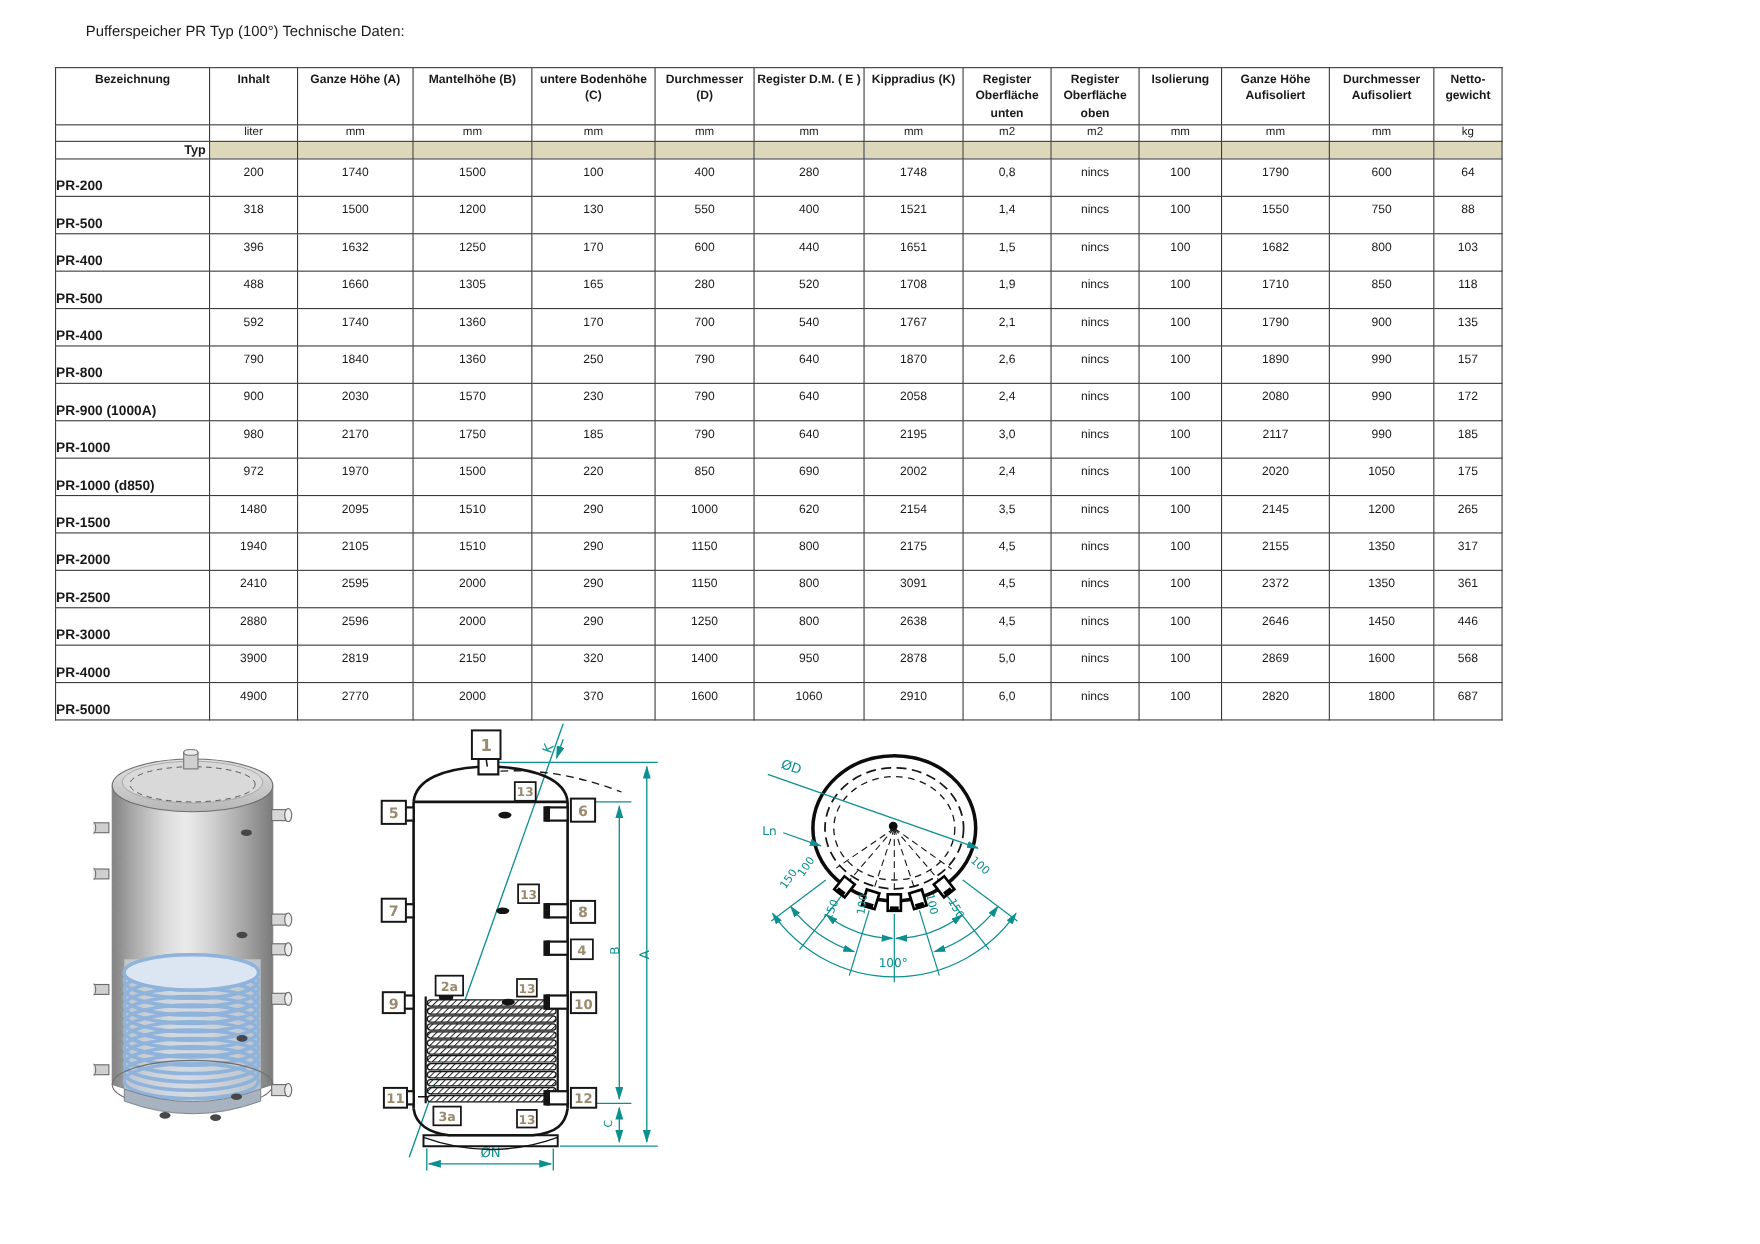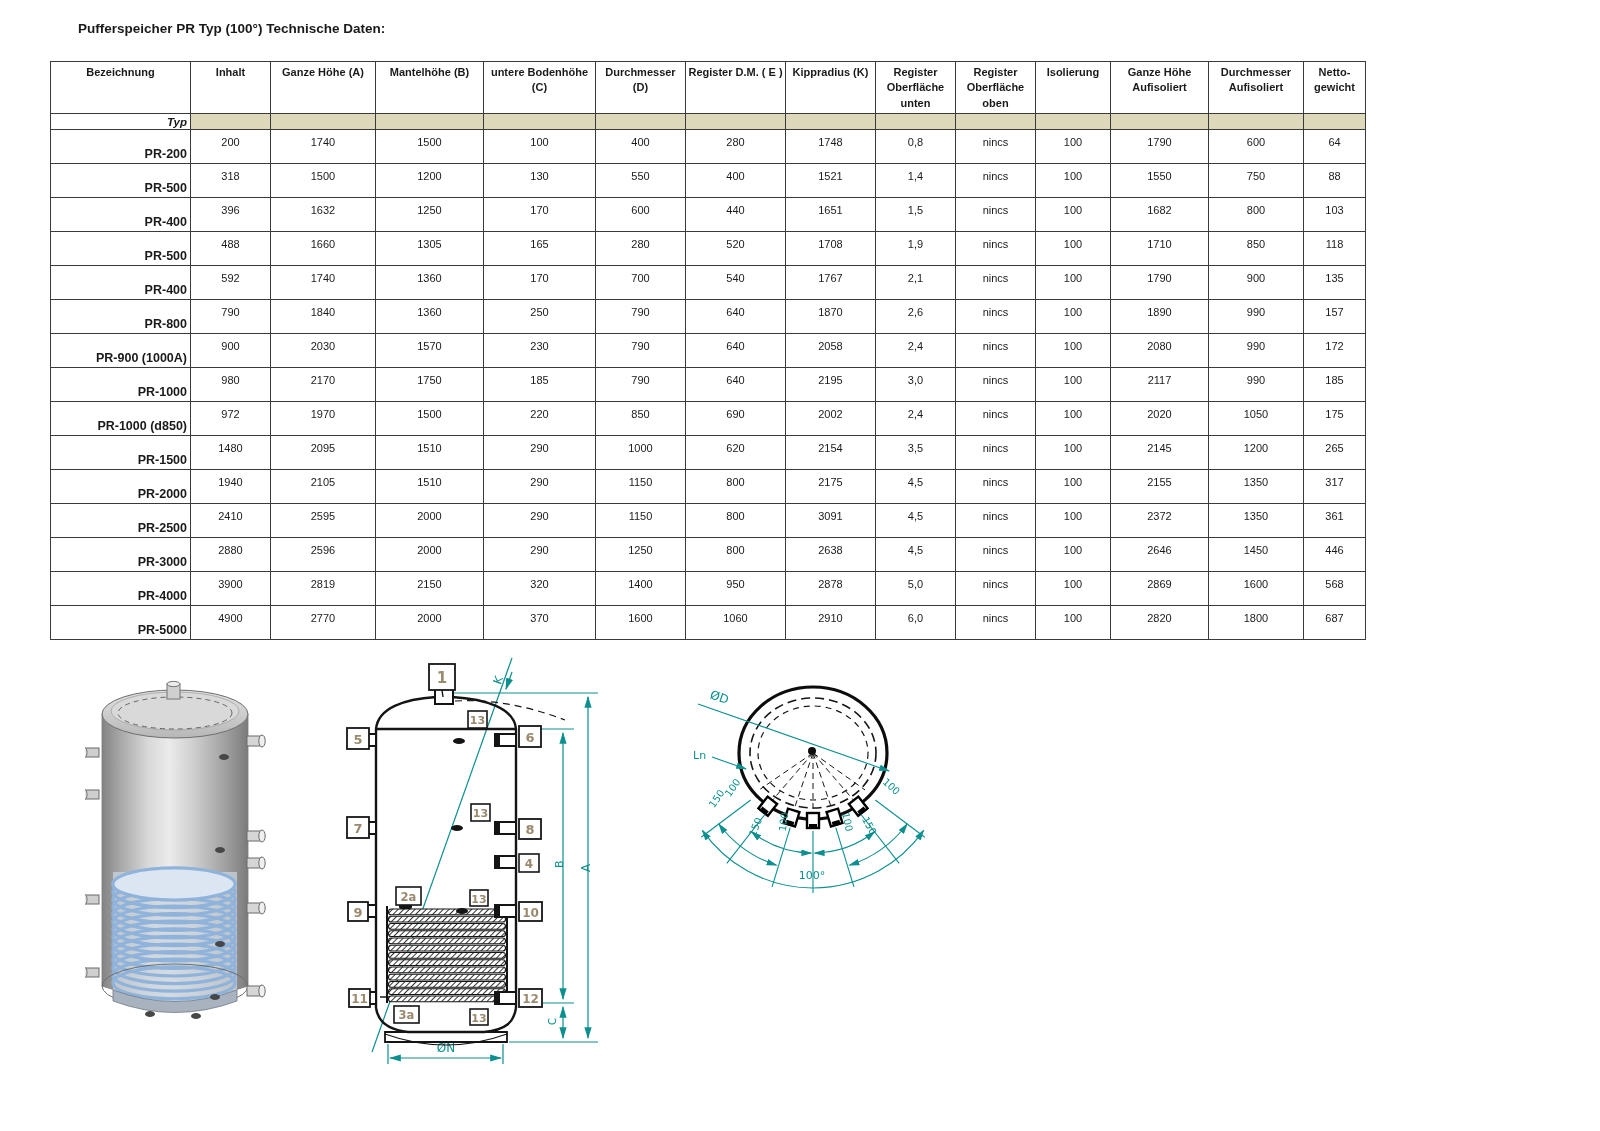--- a/index.html
+++ b/index.html
@@ -1,29 +1,29 @@
 <!DOCTYPE html>
 <html><head>
 <meta charset="utf-8">
 <style>
   html,body{margin:0;padding:0;background:#fff;}
   .page{position:relative;width:1600px;height:1131px;background:#fff;overflow:hidden;
         font-family:"Liberation Sans",sans-serif;color:#1a1a1a;}
-  .title{position:absolute;left:50px;top:21px;font-size:13.5px;font-weight:bold;padding-left:28px;}
+  .title{position:absolute;left:50px;top:21px;font-size:13.5px;font-weight:normal;padding-left:28px;}
   .tablewrap{position:absolute;left:50px;top:61px;}
   table.spec{border-collapse:collapse;table-layout:fixed;width:1315px;}
   table.spec td,table.spec th{border:1.5px solid #3a3a3a;overflow:hidden;box-sizing:border-box;}
   tr.hdr th{height:52px;font-size:11px;font-weight:bold;text-align:center;vertical-align:top;
             padding:3px 2px 0 2px;line-height:1.4;}
   tr.unit td{height:15px;font-size:10.5px;text-align:center;padding:1px 0;line-height:1.1;}
-  tr.typ td{height:16px;font-style:italic;}
+  tr.typ td{height:16px;}
   td.typ-fill{background:#ddd8ba;}
   td.typ-name{font-weight:bold;font-size:11.5px;text-align:right;padding-right:3px;}
   tr.drow td{height:34px;}
-  td.rname{font-weight:bold;font-size:12.5px;text-align:right;vertical-align:bottom;padding:0 3px 2px 0;}
+  td.rname{font-weight:bold;font-size:12.5px;vertical-align:bottom;padding:0 3px 2px 0;}
   td.val{font-size:11px;text-align:center;vertical-align:top;padding-top:6px;}
   svg{position:absolute;}
   .tdim{fill:#0c8f8f;font-family:"DejaVu Sans",sans-serif;}
   .lbl{fill:#9a8a6e;font-family:"DejaVu Sans",sans-serif;font-weight:600;}
   .blk{stroke:#141414;fill:none;}
 </style>
 </head>
 <body>
 
 <div class="page">
@@ -57,20 +57,36 @@
             <th>untere Bodenhöhe (C)</th>
             <th>Durchmesser (D)</th>
             <th>Register D.M. ( E )</th>
             <th>Kippradius (K)</th>
             <th>Register Oberfläche unten</th>
             <th>Register Oberfläche oben</th>
             <th>Isolierung</th>
             <th>Ganze Höhe Aufisoliert</th>
             <th>Durchmesser Aufisoliert</th>
             <th>Netto-gewicht</th>
+          </tr>
+        <tr class="unit">
+            <td></td>
+            <td>liter</td>
+            <td>mm</td>
+            <td>mm</td>
+            <td>mm</td>
+            <td>mm</td>
+            <td>mm</td>
+            <td>mm</td>
+            <td>m2</td>
+            <td>m2</td>
+            <td>mm</td>
+            <td>mm</td>
+            <td>mm</td>
+            <td>kg</td>
           </tr>
         <tr class="typ">
             <td class="typ-name">Typ</td>
             <td class="typ-fill"></td>
             <td class="typ-fill"></td>
             <td class="typ-fill"></td>
             <td class="typ-fill"></td>
             <td class="typ-fill"></td>
             <td class="typ-fill"></td>
             <td class="typ-fill"></td>

